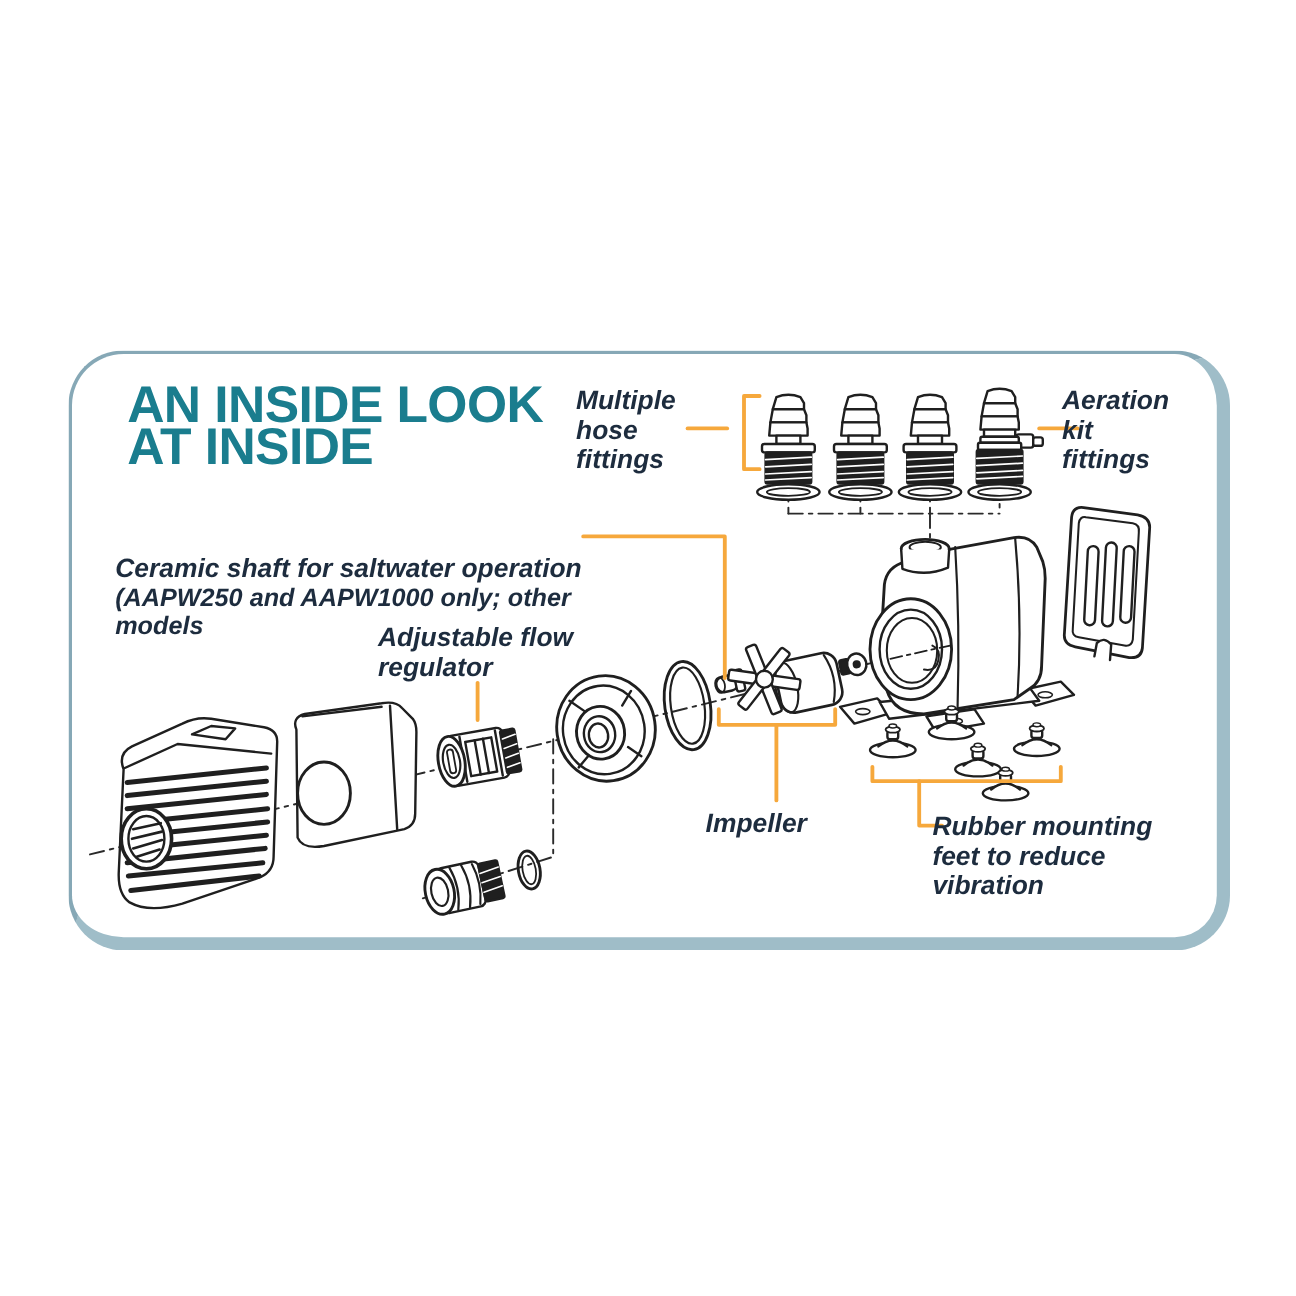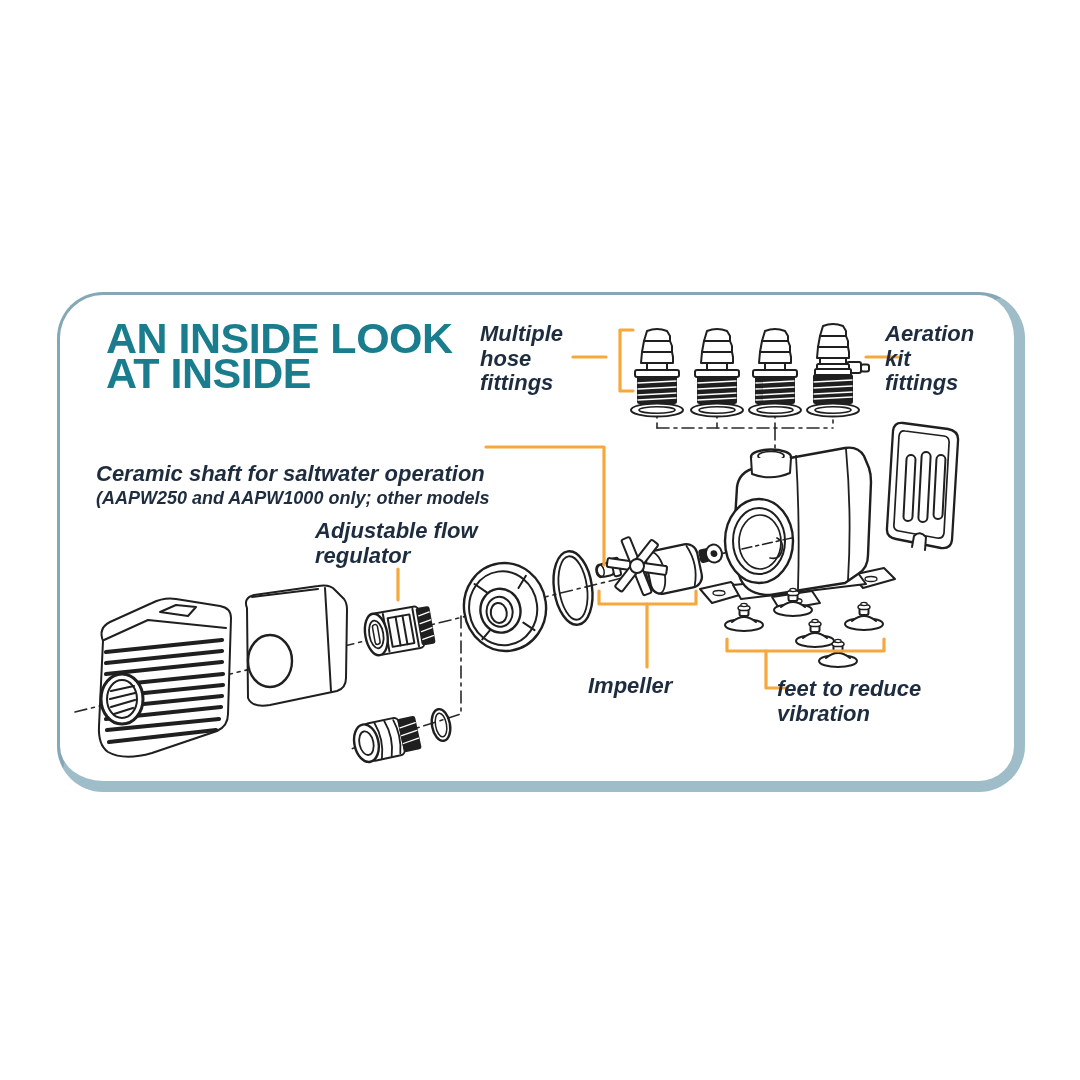--- a/index.html
+++ b/index.html
@@ -20,21 +20,21 @@
     color:#1a7d8e;font-weight:bold;font-size:43px;line-height:35px;
     letter-spacing:-0.5px;white-space:nowrap;margin-left:10px;
   }
   .page-title span{display:block;}
   .callout{
     position:absolute;color:#1d2c3e;font-style:italic;font-weight:600;
     font-size:22px;line-height:24.5px;
   }
   .callout span{display:block;}
   .callout.left{text-align:left;}
-  .callout .note{font-size:18px;line-height:23px;}
+  .callout .note{font-size:21px;line-height:23px;}
   svg{position:absolute;left:0;top:0;}
   .diagram line,.diagram path,.diagram rect,.diagram ellipse,.diagram circle{vector-effect:none;}
 </style>
 </head>
 <body>
 
 <div class="card"></div>
 
 <svg class="diagram" width="1080" height="1080" viewBox="0 0 1080 1080" fill="none" stroke="#1f1f1f" stroke-width="2" stroke-linejoin="round" stroke-linecap="round">
 
@@ -269,15 +269,16 @@
 <div class="callout" style="left:315px;top:519px;width:170px;">
   <span>Adjustable flow</span>
   <span>regulator</span>
 </div>
 
 <div class="callout" style="left:588px;top:674px;width:120px;">
   <span>Impeller</span>
 </div>
 
 <div class="callout" style="left:777px;top:677px;width:200px;">
+  <span>Rubber mounting</span>
   <span>feet to reduce</span>
   <span>vibration</span>
 </div>
 
 </body></html>

